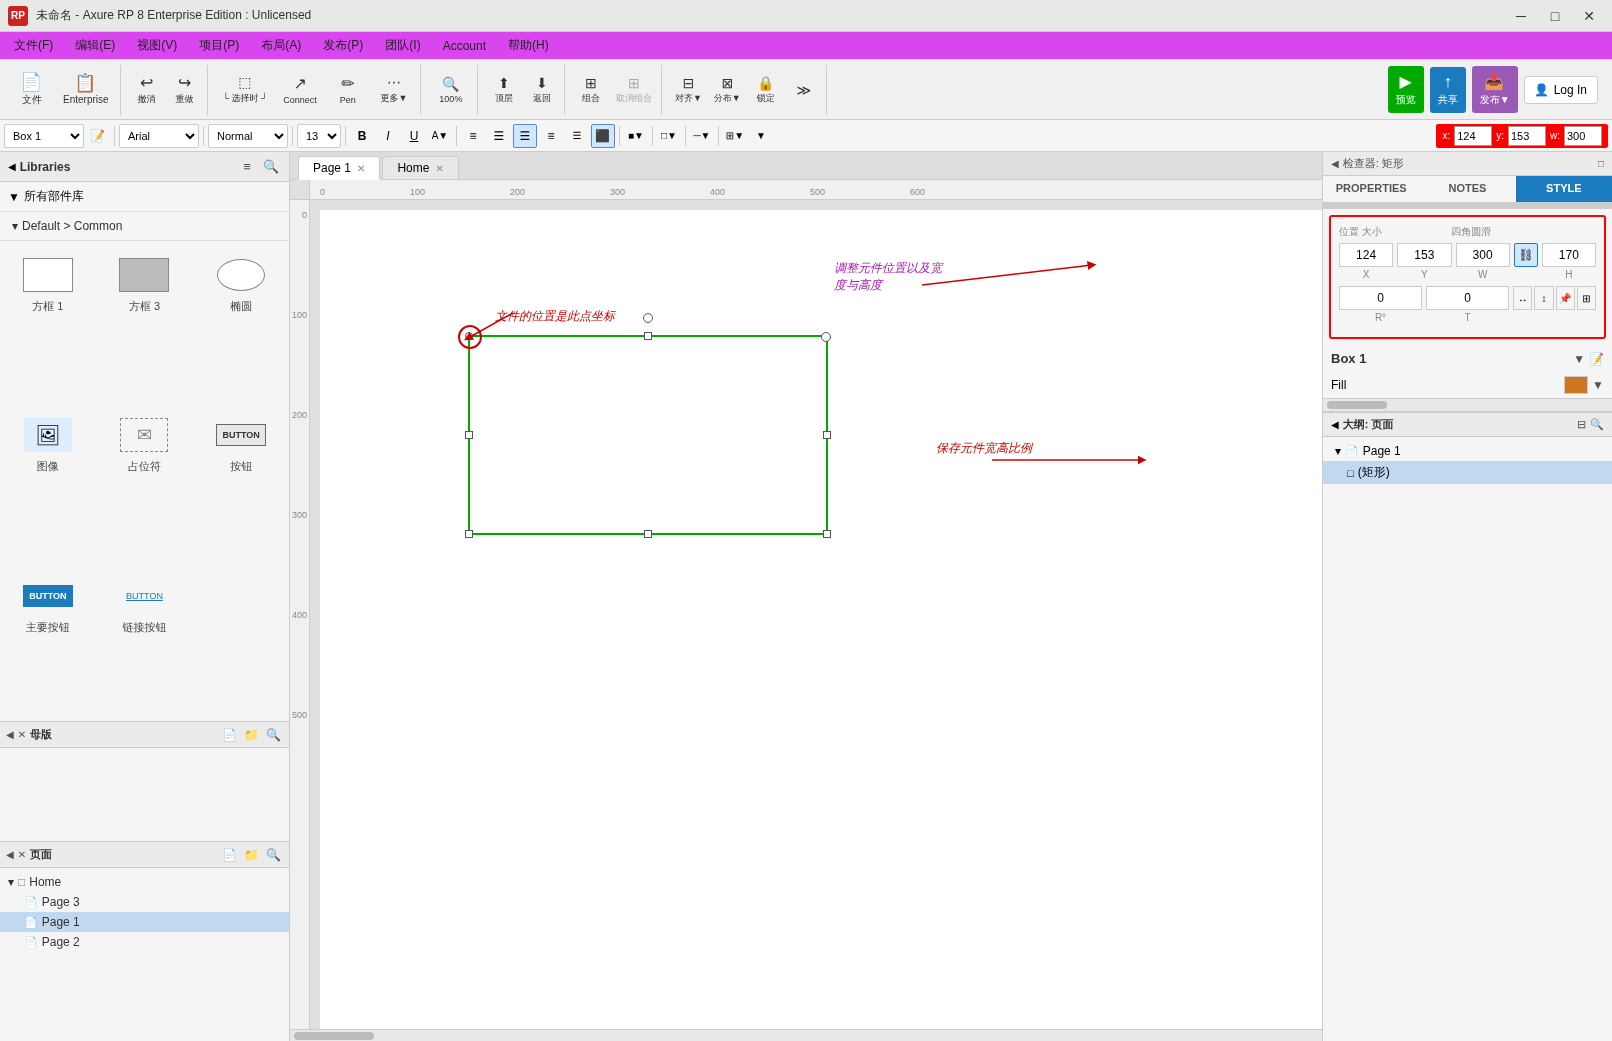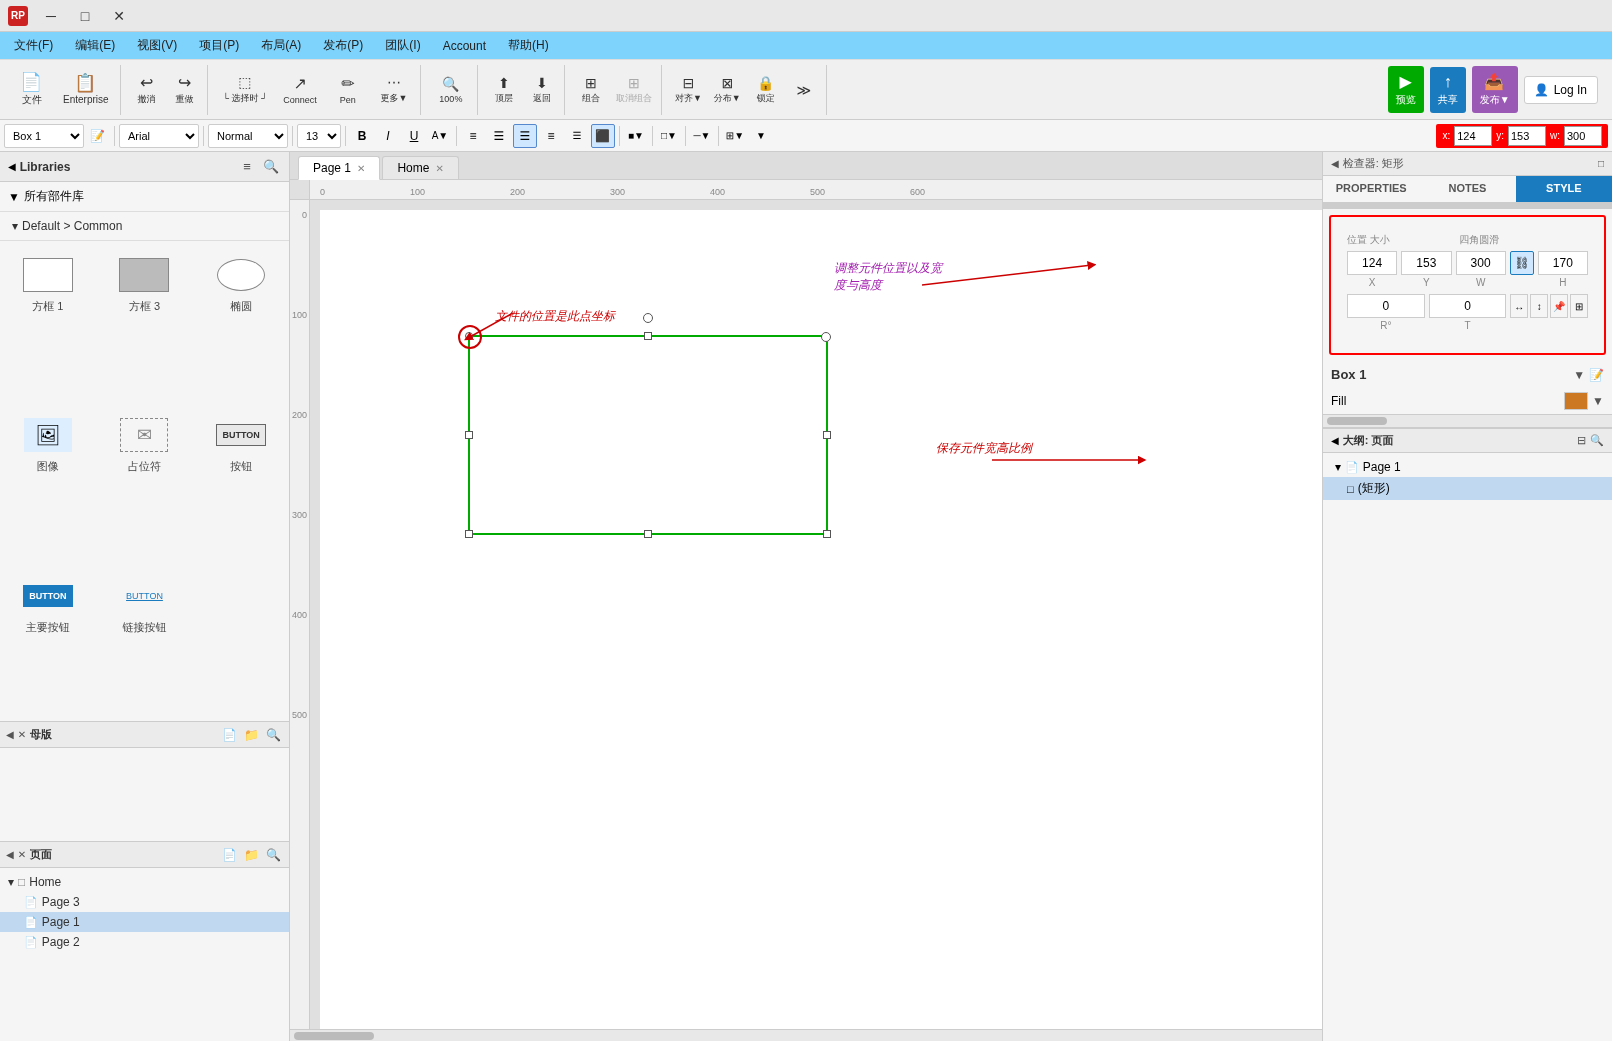--- a/index.html
+++ b/index.html
@@ -27,21 +27,21 @@
     .title-bar-controls { display: flex; gap: 4px; }
     .title-bar-btn {
       width: 30px; height: 24px;
       border: none; background: transparent; cursor: pointer;
       display: flex; align-items: center; justify-content: center;
       font-size: 14px; color: #333;
     }
 
     
     .menu-bar {
-      background: #7dd3fc;
+      background: #d946ef;
       height: 28px;
       display: flex;
       align-items: center;
       padding: 0 4px;
       border-bottom: 1px solid #ddd;
       gap: 2px;
     }
     .menu-item {
       padding: 3px 10px;
       cursor: pointer;
@@ -387,21 +387,21 @@
     }
     .panel-tab {
       flex: 1; padding: 6px; text-align: center;
       font-size: 11px; font-weight: bold; color: #555;
       cursor: pointer; border-bottom: 2px solid transparent;
     }
     .panel-tab.active-blue { background: #1a7bbf; color: white; }
 
     
     .props-section {
-      padding: 16px;
+      padding: 8px;
       border: 2px solid #ff0000;
       margin: 6px;
       border-radius: 3px;
     }
     .props-row-inputs {
       display: flex; gap: 4px; margin-bottom: 6px;
     }
     .prop-input-group {
       display: flex; flex-direction: column; align-items: center; gap: 2px; flex: 1;
     }
@@ -475,20 +475,21 @@
       padding: 2px 4px;
       border-radius: 2px;
     }
     .coord-label-r { font-size: 10px; color: white; }
   </style>
 </head>
 <body>
 
 <div class="title-bar">
   <div class="title-bar-icon">RP</div>
+  <div class="title-bar-text">未命名 - Axure RP 8 Enterprise Edition : Unlicensed</div>
   <div class="title-bar-controls">
     <button class="title-bar-btn">─</button>
     <button class="title-bar-btn">□</button>
     <button class="title-bar-btn close">✕</button>
   </div>
 </div>
 
 <div class="menu-bar">
   <div class="menu-item">文件(F)</div>
   <div class="menu-item">编辑(E)</div>

